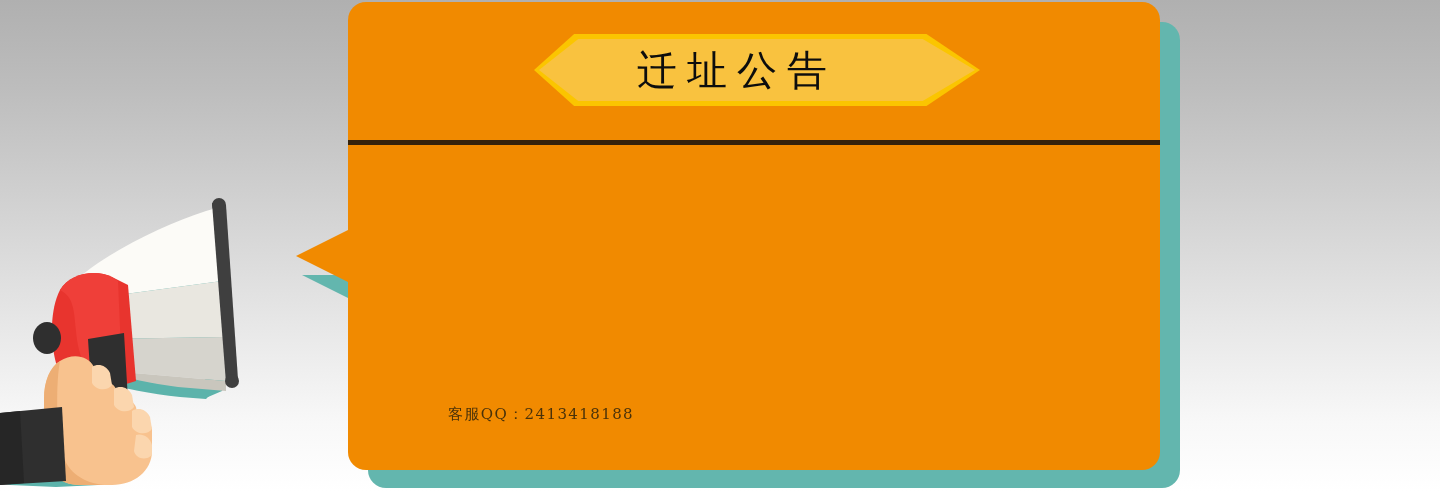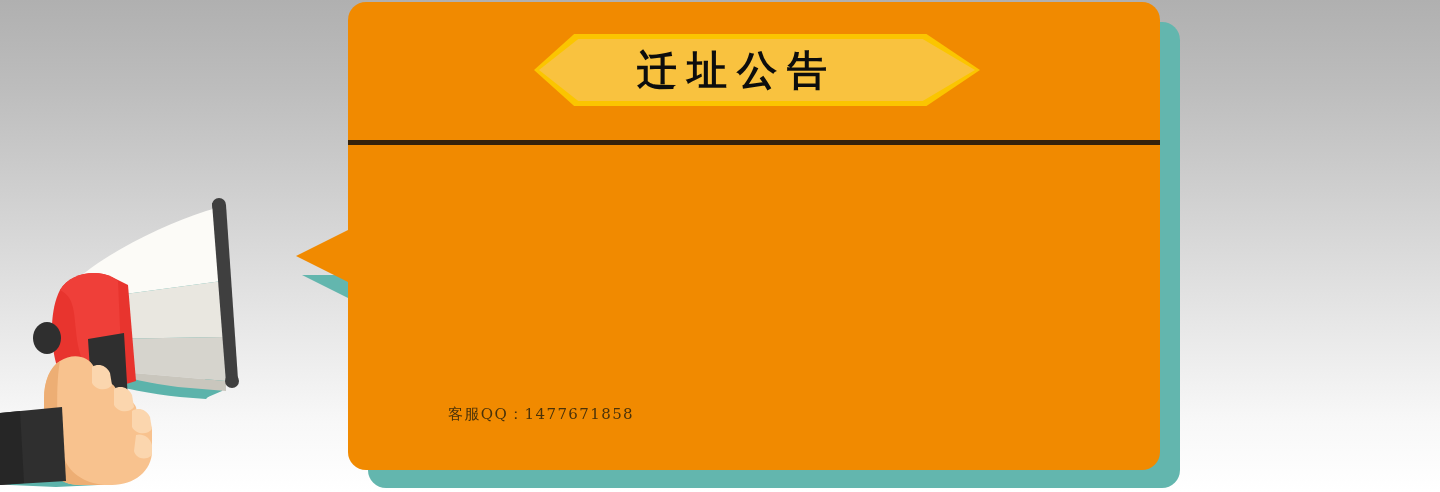--- a/index.html
+++ b/index.html
@@ -101,21 +101,21 @@
     position: absolute;
     left: 0;
     top: 0;
     width: 396px;
     height: 72px;
     display: flex;
     align-items: center;
     justify-content: center;
     font-family: "DejaVu Sans", "Liberation Sans", sans-serif;
     font-size: 40px;
-    font-weight: bold;
+    font-weight: normal;
     letter-spacing: 10px;
     color: #0d0d0d;
     text-indent: 10px;
     white-space: nowrap;
   }
 
   
   .body-copy {
     position: absolute;
     left: 442px;
@@ -181,21 +181,21 @@
 
   <div class="ribbon">
     <div class="ribbon-outer"></div>
     <div class="ribbon-inner"></div>
     <div class="ribbon-title">迁址公告</div>
   </div>
 
 
   <div class="footer">
     <div class="footer-qq">
-      <span>客服QQ：1477671858</span>
+      <span>客服QQ：2413418188</span>
     </div>
   </div>
 
   <div class="megaphone">
     <svg width="300" height="307" viewBox="0 0 300 307" xmlns="http://www.w3.org/2000/svg">
 
       <g>
         <path d="M74 104 C92 96 150 96 196 92 L214 86 L230 96 L232 170 L218 182 L226 196 L222 206 L208 212 L200 170 L150 176 C118 180 88 176 70 168 Z" fill="#5cb3ab"></path>
         <path d="M62 160 C80 178 140 196 196 200 L214 206 L206 214 L180 212 C120 206 74 190 56 172 Z" fill="#5cb3ab"></path>
         <path d="M0 246 C40 244 92 244 124 250 C150 255 150 268 140 274 C132 278 120 280 108 278 L98 300 L56 302 L10 300 L0 298 Z" fill="#5cb3ab"></path>

